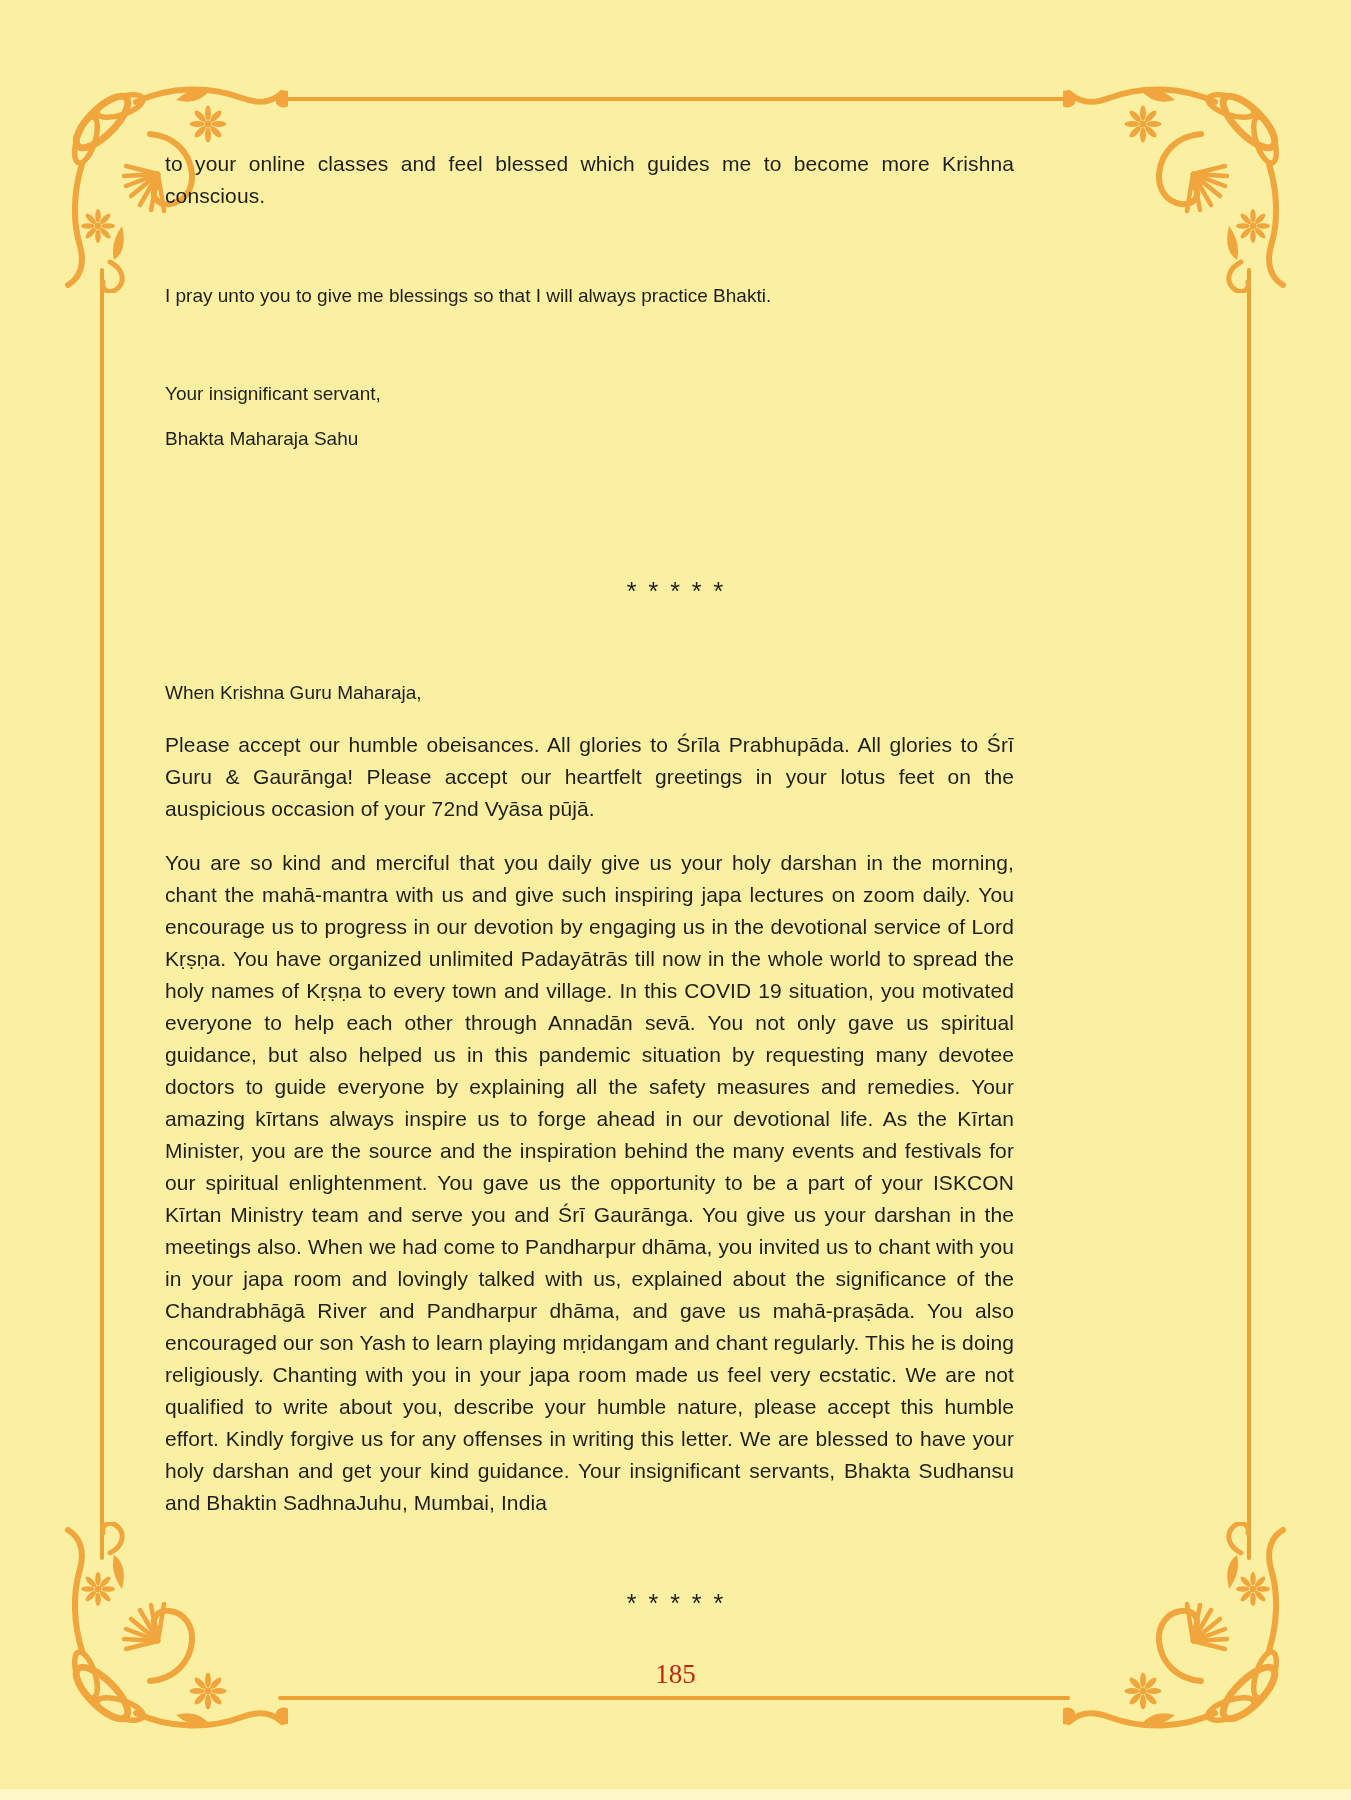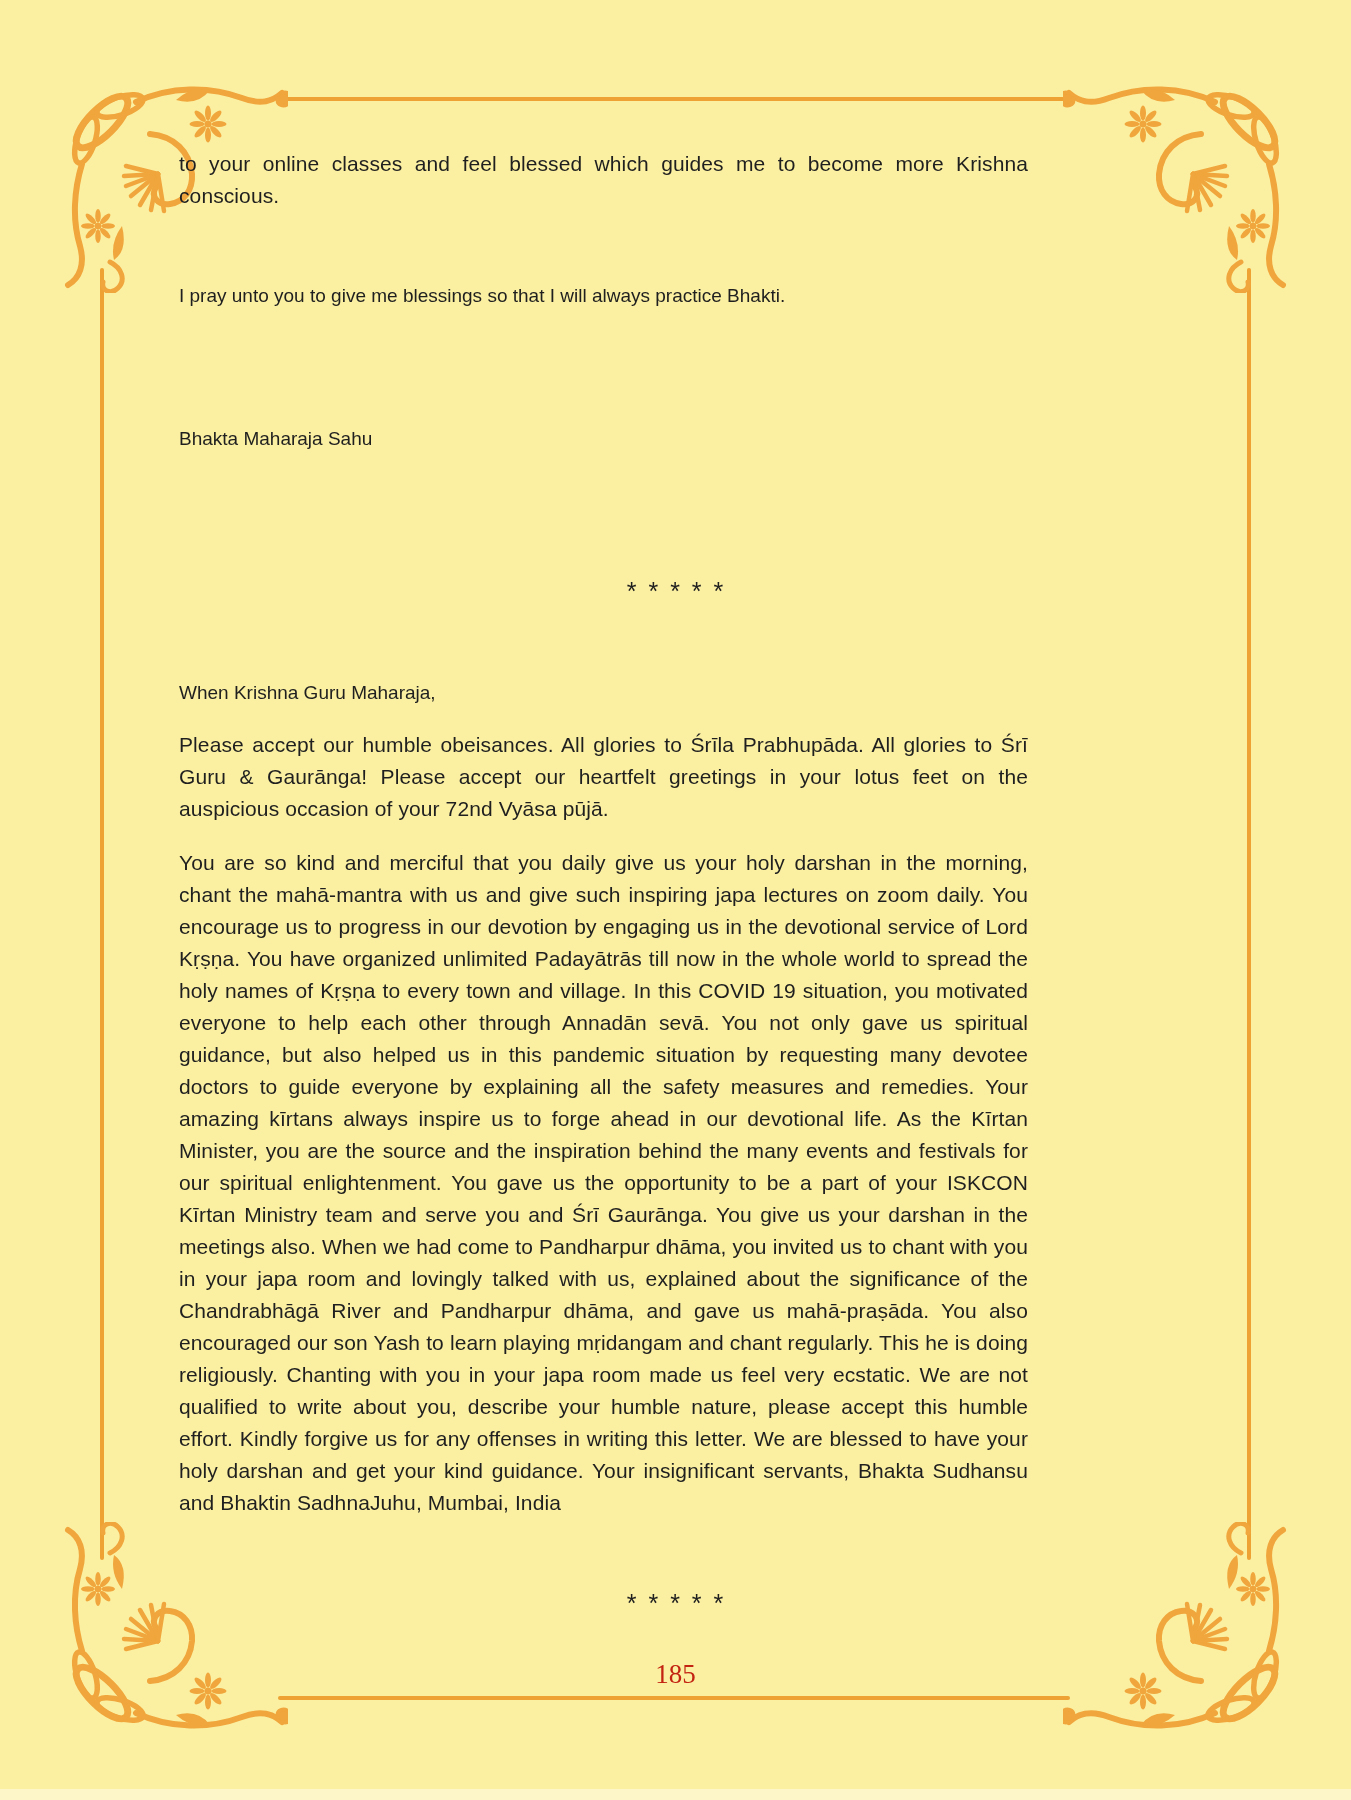--- a/index.html
+++ b/index.html
@@ -33,21 +33,21 @@
   
   .corner{
     position:absolute;width:230px;height:215px;
     color:var(--ornament);
   }
   .corner.tl{left:58px;top:78px;}
   .corner.tr{left:1063px;top:78px;transform:scaleX(-1);}
   .corner.bl{left:58px;top:1522px;transform:scaleY(-1);}
   .corner.br{left:1063px;top:1522px;transform:scale(-1,-1);}
   
-  .col{position:absolute;left:179px;width:849px;}
+  .col{position:absolute;left:165px;width:849px;}
   .para{
     font-size:21px;line-height:32px;
     text-align:justify;text-align-last:left;
     letter-spacing:0.1px;
   }
   .line{font-size:19px;line-height:30px;text-align:left;}
   .separator{
     position:absolute;left:0;width:1351px;
     text-align:center;
     font-size:25px;line-height:30px;
@@ -126,20 +126,21 @@
     </svg>
   <svg class="corner bl" viewBox="0 0 230 215">
       <use href="#flourish"></use>
     </svg>
   <svg class="corner br" viewBox="0 0 230 215">
       <use href="#flourish"></use>
     </svg>
 
   <div class="col para" style="top:148px">to your online classes and feel blessed which guides me to become more Krishna conscious.</div>
   <div class="col line" style="top:281px">I pray unto you to give me blessings so that I will always practice Bhakti.</div>
+  <div class="col line" style="top:379px">Your insignificant servant,</div>
   <div class="col line" style="top:424px">Bhakta Maharaja Sahu</div>
 
   <div class="separator" style="top:576px">* * * * *</div>
 
   <div class="col line" style="top:678px">When Krishna Guru Maharaja,</div>
   <div class="col para" style="top:729px">Please accept our humble obeisances. All glories to Śrīla Prabhupāda. All glories to Śrī Guru &amp; Gaurānga! Please accept our heartfelt greetings in your lotus feet on the auspicious occasion of your 72nd Vyāsa pūjā.</div>
   <div class="col para" style="top:847px">You are so kind and merciful that you daily give us your holy darshan in the morning, chant the mahā-mantra with us and give such inspiring japa lectures on zoom daily. You encourage us to progress in our devotion by engaging us in the devotional service of Lord Kṛṣṇa. You have organized unlimited Padayātrās till now in the whole world to spread the holy names of Kṛṣṇa to every town and village. In this COVID 19 situation, you motivated everyone to help each other through Annadān sevā. You not only gave us spiritual guidance, but also helped us in this pandemic situation by requesting many devotee doctors to guide everyone by explaining all the safety measures and remedies. Your amazing kīrtans always inspire us to forge ahead in our devotional life. As the Kīrtan Minister, you are the source and the inspiration behind the many events and festivals for our spiritual enlightenment. You gave us the opportunity to be a part of your ISKCON Kīrtan Ministry team and serve you and Śrī Gaurānga. You give us your darshan in the meetings also. When we had come to Pandharpur dhāma, you invited us to chant with you in your japa room and lovingly talked with us, explained about the significance of the Chandrabhāgā River and Pandharpur dhāma, and gave us mahā-praṣāda. You also encouraged our son Yash to learn playing mṛidangam and chant regularly. This he is doing religiously. Chanting with you in your japa room made us feel very ecstatic. We are not qualified to write about you, describe your humble nature, please accept this humble effort. Kindly forgive us for any offenses in writing this letter. We are blessed to have your holy darshan and get your kind guidance. Your insignificant servants, Bhakta Sudhansu and Bhaktin SadhnaJuhu, Mumbai, India</div>
 
   <div class="separator" style="top:1588px">* * * * *</div>
 

